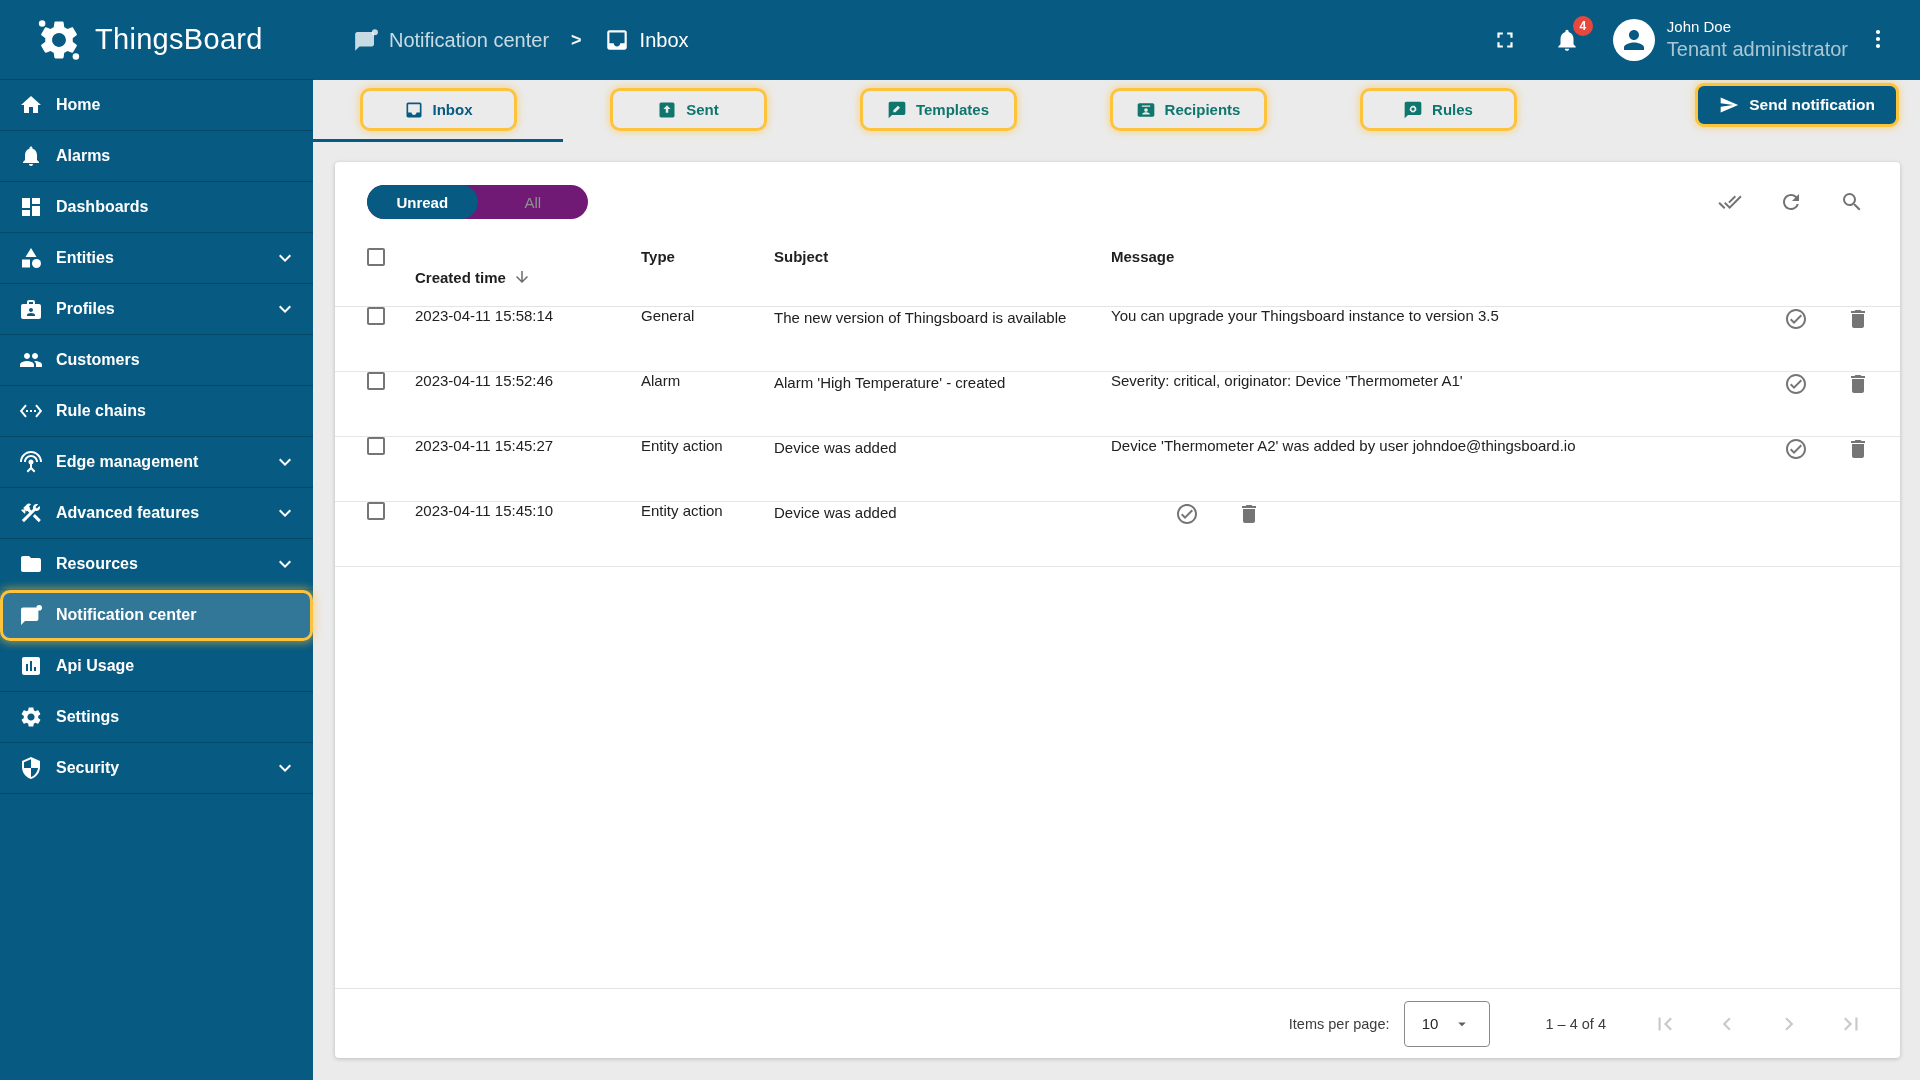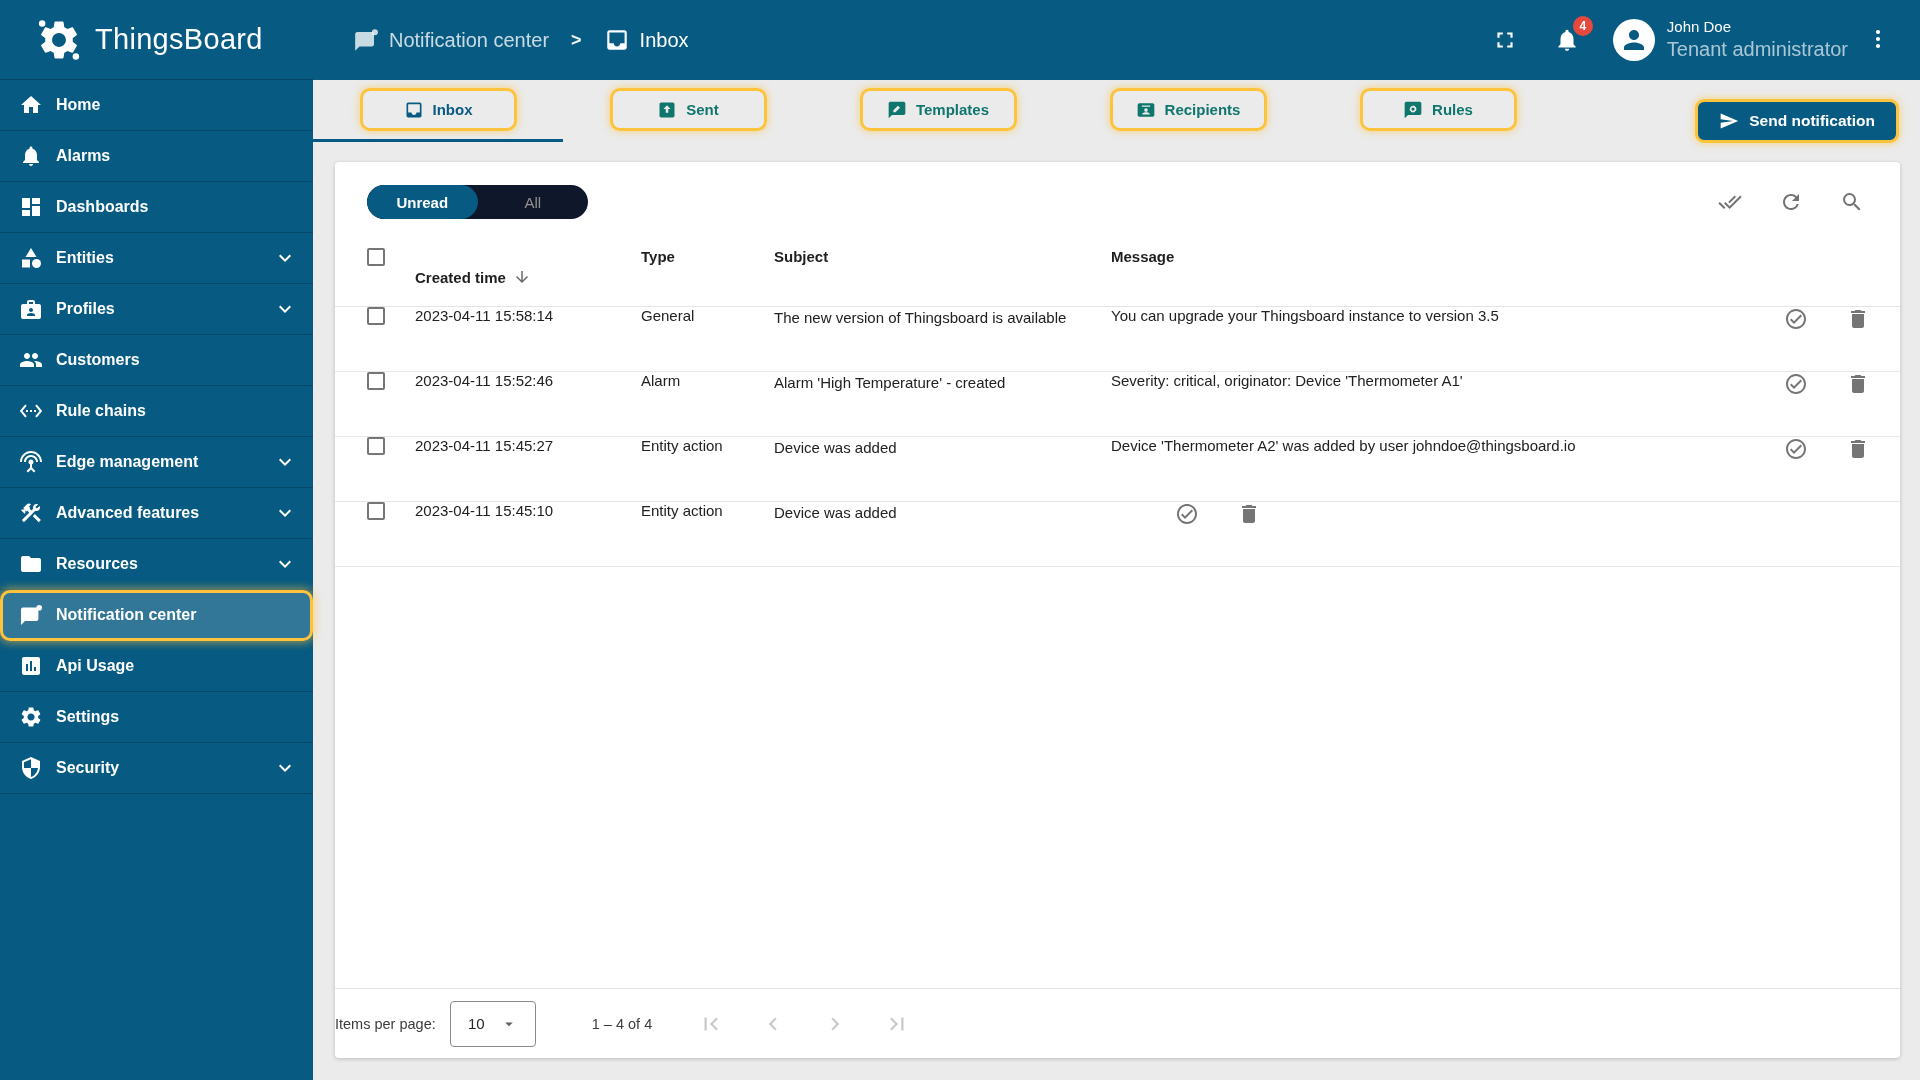--- a/index.html
+++ b/index.html
@@ -47,30 +47,30 @@
 
   
   .main { position:absolute; left:313px; top:80px; right:0; bottom:0; }
   .tabbar { position:relative; height:62px; display:flex; }
   .tab { width:250px; display:flex; justify-content:center; align-items:flex-start; padding-top:8px; cursor:pointer; }
   .tab-pill { width:157px; height:43px; border:3px solid #fdc33c; border-radius:10px; box-shadow:0 0 7px 1px rgba(253,195,60,.55);
               display:flex; align-items:center; justify-content:center; gap:9px; font-size:15px; font-weight:700; color:#0f766e; }
   .tab-pill .ico { width:20px; height:20px; }
   .tab.active .tab-pill { color:#075a82; }
   .inkbar { position:absolute; left:0; bottom:0; width:250px; height:3px; background:#075a82; }
-  .send-btn { position:absolute; right:21px; top:19px; height:44px; padding:0 21px; background:#075a82; color:#fff;
+  .send-btn { position:absolute; right:21px; top:3px; height:44px; padding:0 21px; background:#075a82; color:#fff;
               border:3px solid #fdc33c; border-radius:9px; box-shadow:0 0 7px 1px rgba(253,195,60,.55);
               display:flex; align-items:center; gap:10px; font-size:15.5px; font-weight:700; }
   .send-btn .ico { width:20px; height:20px; }
 
   
   .card { position:absolute; left:22px; right:20px; top:82px; bottom:22px; background:#fff; border-radius:4px;
           box-shadow:0 1px 4px rgba(0,0,0,.2); display:flex; flex-direction:column; }
   .card-toolbar { padding:23px 36px 0 32px; display:flex; align-items:center; }
-  .toggle { width:221px; height:34px; background:#0f172a; border-radius:17px; display:flex; overflow:hidden; }
+  .toggle { width:221px; height:34px; background:#701a75; border-radius:17px; display:flex; overflow:hidden; }
   .toggle-opt { flex:1; display:flex; align-items:center; justify-content:center; font-size:15px; color:#909090; border-radius:17px; cursor:pointer; }
   .toggle-opt.on { background:#075a82; color:#fff; font-weight:700; }
   .toolbar-icons { margin-left:auto; display:flex; gap:37px; color:#737373; }
   .toolbar-icons .ico { width:24px; height:24px; }
 
   .table { margin-top:29px; display:flex; flex-direction:column; }
   .thead,.trow { display:flex; padding:0 30px 0 32px; }
   .thead { height:59px; font-size:15px; font-weight:700; color:#1f1f1f; border-bottom:1px solid #e4e4e4; }
   .trow { height:65px; font-size:15px; color:#212121; border-bottom:1px solid #e7e7e7; }
   .col-cb { width:48px; }
@@ -80,21 +80,21 @@
   .col-subject .wrap { max-width:262px; line-height:1.4; }
   .col-msg { flex:1; padding-right:20px; }
   .col-actions { width:150px; display:flex; justify-content:flex-end; gap:38px; color:#757575; }
   .col-actions .icon-btn { color:#757575; width:24px; height:24px; padding:0; }
   .col-actions .ico, .icon-btn svg { width:24px; height:24px; }
   .cb { width:18px; height:18px; border:2px solid #757575; border-radius:2px; background:#fff; display:inline-block; cursor:pointer; }
   .sort-ico { width:18px; height:18px; color:#6b6b6b; margin-left:7px; vertical-align:-3px; display:inline-flex; }
   .th-time { display:flex; align-items:center; }
 
   .table-spacer { flex:1; }
-  .paginator { border-top:1px solid #e4e4e4; height:70px; display:flex; align-items:center; justify-content:flex-start; padding-right:36px; color:#3c3c3c; font-size:14.5px; }
+  .paginator { border-top:1px solid #e4e4e4; height:70px; display:flex; align-items:center; justify-content:flex-end; padding-right:36px; color:#3c3c3c; font-size:14.5px; }
   .page-size { width:86px; height:46px; border:1px solid #8a8a8a; border-radius:4px; margin-left:14px;
                display:flex; align-items:center; justify-content:center; gap:15px; font-size:15px; color:#262626; cursor:pointer; }
   .page-size .ico { width:18px; height:18px; color:#5f5f5f; }
   .range { margin:0 46px 0 56px; }
   .pg { width:26px; height:26px; color:#c9c9c9; margin-left:36px; padding:0; }
   .pg svg { width:26px; height:26px; }
 </style>
 </head>
 <body>
 

